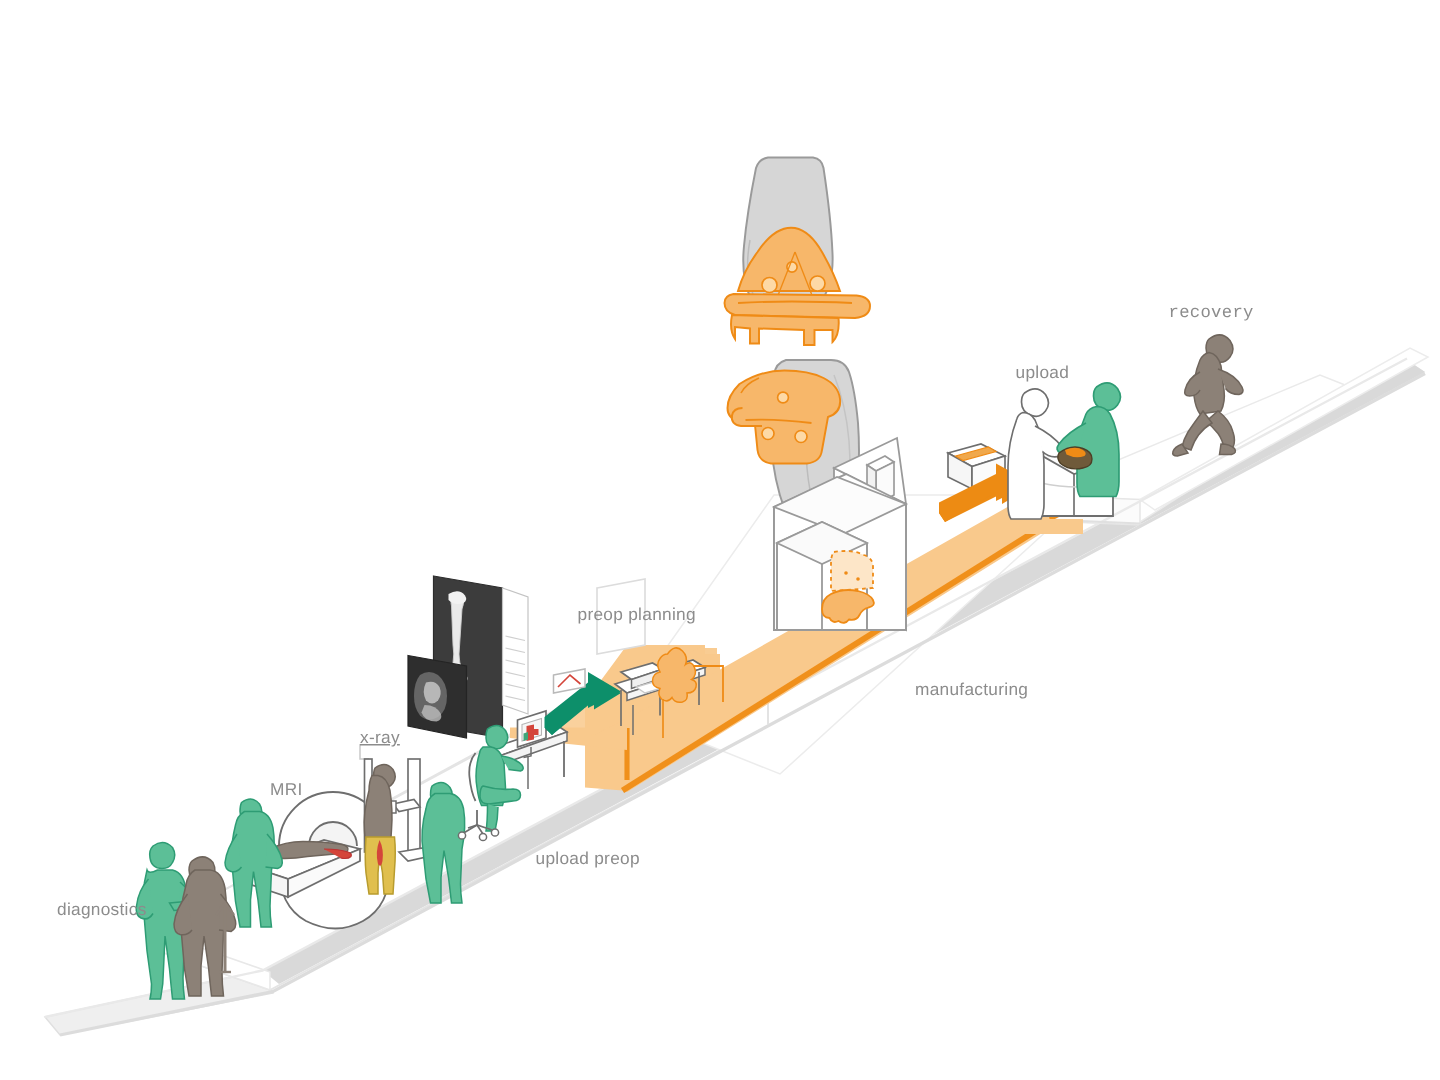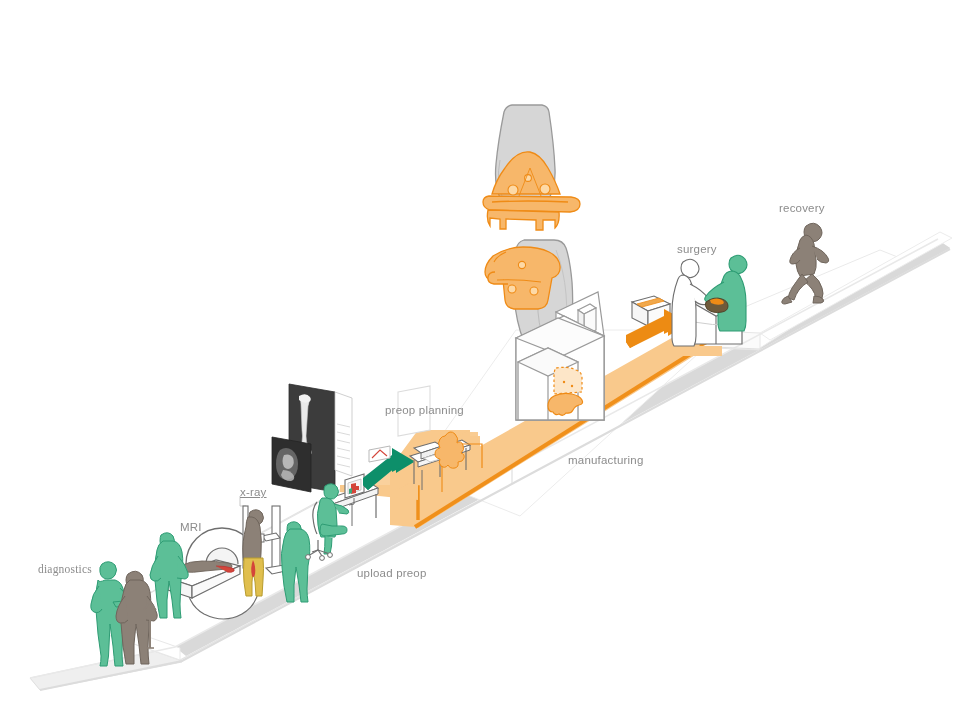--- a/index.html
+++ b/index.html
@@ -350,22 +350,22 @@
 
       <path d="M812,274 q8,6 10,14 q2,6 0,10 l-6,1 q-1,-6 -4,-10 q-4,-5 -8,-8 Z" fill="#8c8177" stroke="#6f655c" stroke-width="1"></path>
       <path d="M814,296 q6,0 9,3 q2,3 -2,4 l-8,0 Z" fill="#8c8177" stroke="#6f655c" stroke-width="1"></path>
 
       <path d="M802,274 q-6,8 -10,14 q-3,5 -4,10 l6,2 q2,-6 5,-10 q4,-5 9,-8 Z" fill="#8c8177" stroke="#6f655c" stroke-width="1"></path>
       <path d="M788,296 q-5,2 -6,5 q-1,3 3,3 l7,-2 Z" fill="#8c8177" stroke="#6f655c" stroke-width="1"></path>
     </g>
 
   </svg>
 
-  <div class="lbl" style="left:38px;top:564px;font-family:Liberation Serif, serif;">diagnostics</div>
+  <div class="lbl" style="left:38px;top:602px;">diagnostics</div>
   <div class="lbl" style="left:180px;top:522px;">MRI</div>
   <div class="lbl" style="left:240px;top:487px;text-decoration:underline;">x-ray</div>
   <div class="lbl" style="left:357px;top:568px;">upload preop</div>
   <div class="lbl" style="left:369px;top:405px;padding-left:16px;">preop planning</div>
-  <div class="lbl" style="left:568px;top:455px;">manufacturing</div>
-  <div class="lbl" style="left:677px;top:244px;">surgery</div>
-  <div class="lbl" style="left:779px;top:203px;">recovery</div>
+  <div class="lbl" style="left:610px;top:455px;">manufacturing</div>
+  <div class="lbl" style="left:677px;top:244px;">upload</div>
+  <div class="lbl" style="left:779px;top:203px;font-family:Liberation Mono, monospace;">recovery</div>
 
 </div>
 
 </body></html>

